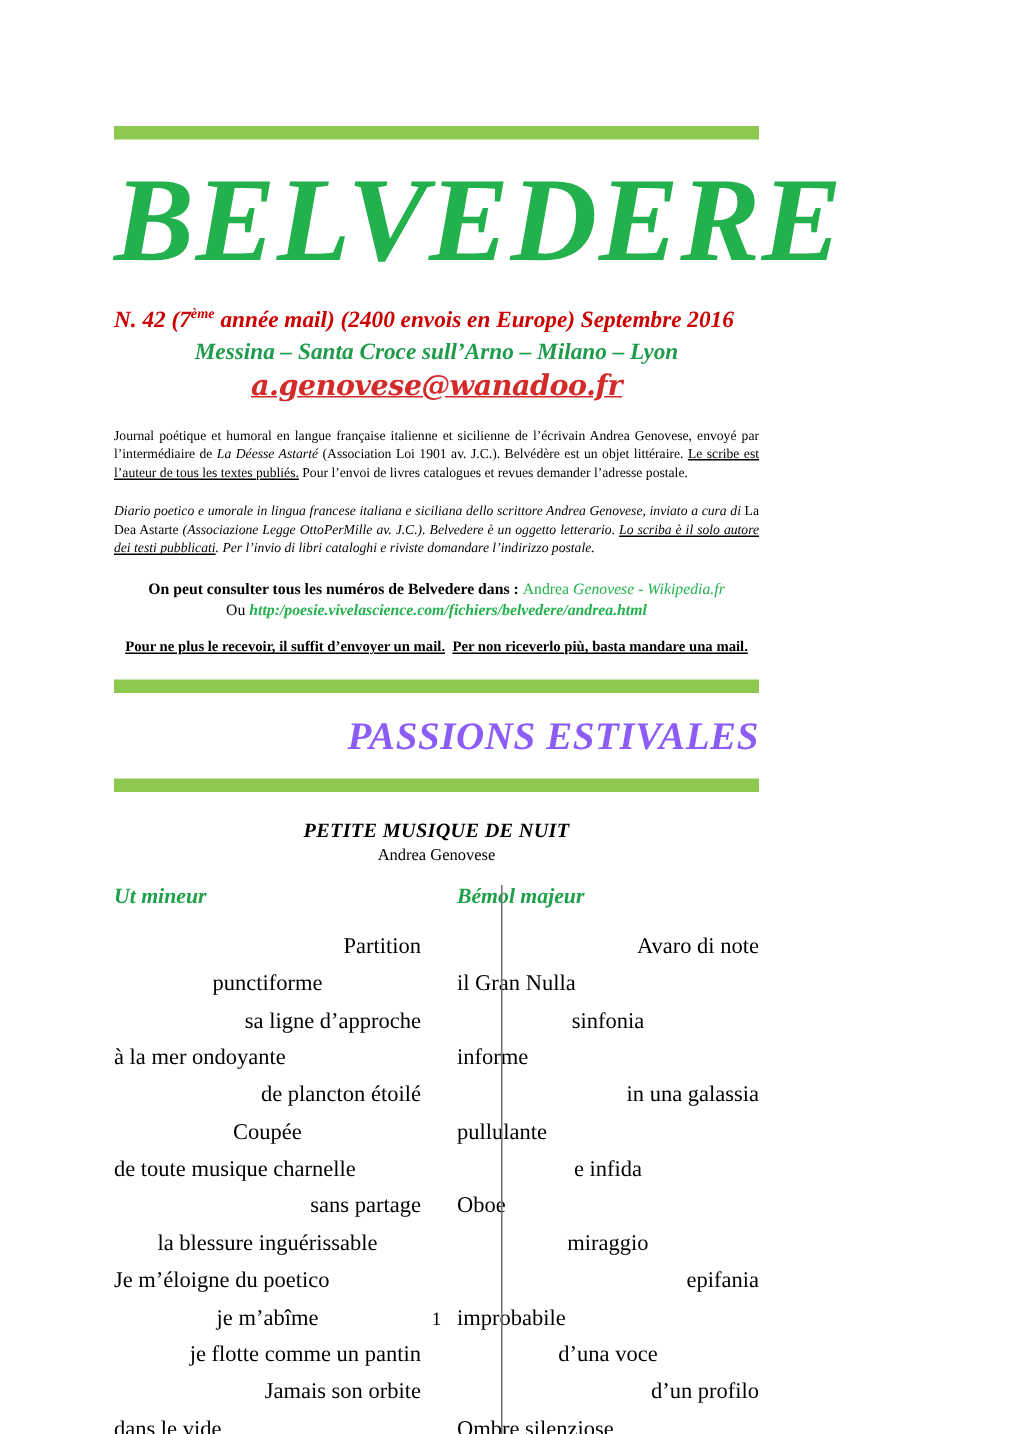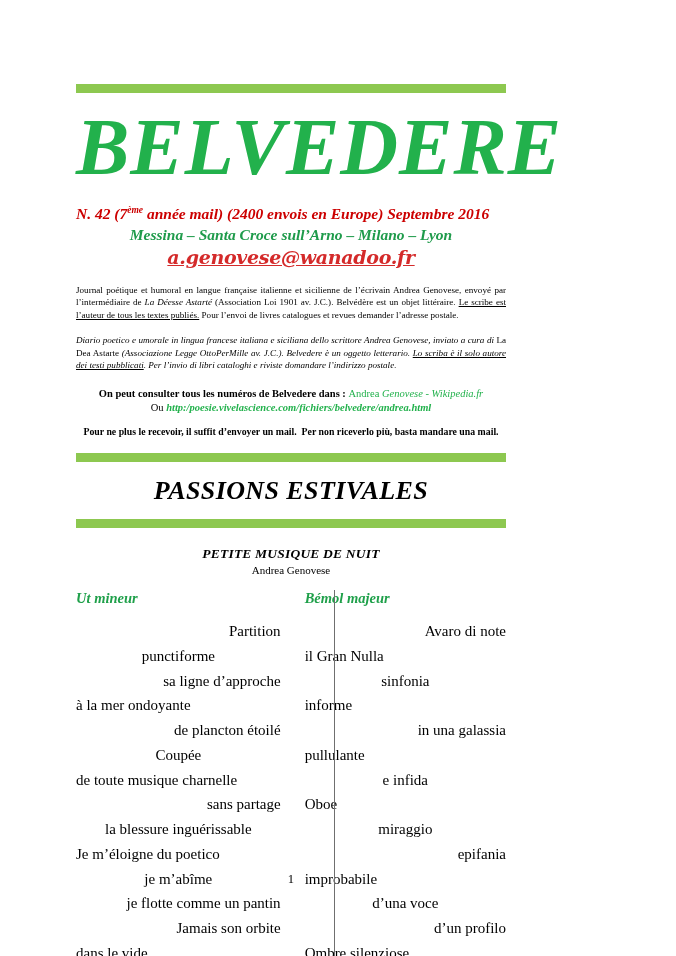--- a/index.html
+++ b/index.html
@@ -101,27 +101,27 @@
   .links .l1 { font-weight: bold; }
   .links .green { color: #22B14C; font-weight: normal; }
   .links .green-it { color: #22B14C; font-style: italic; font-weight: normal; }
   .links .l2 { margin-top: 3px; }
   .links .url { color: #22B14C; font-style: italic; font-weight: bold; }
   .links .l3 {
     margin-top: 13px;
     font-weight: bold;
     font-size: 9.8px;
   }
-  .links .l3 span { }
+  .links .l3 span { text-decoration: underline; }
 
   
   .section-bar-top { margin-top: 16px; }
   .section-title {
-    text-align: center;
-    color: #000000;
+    text-align: right;
+    color: #8b5cf6;
     font-weight: bold;
     font-style: italic;
     font-size: 26px;
     letter-spacing: 0.4px;
     margin: 14px 0 13px 0;
   }
 
   
   .poem-title {
     text-align: center;

